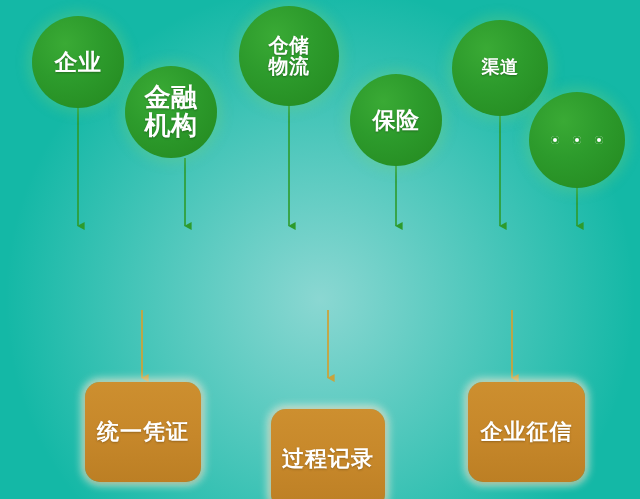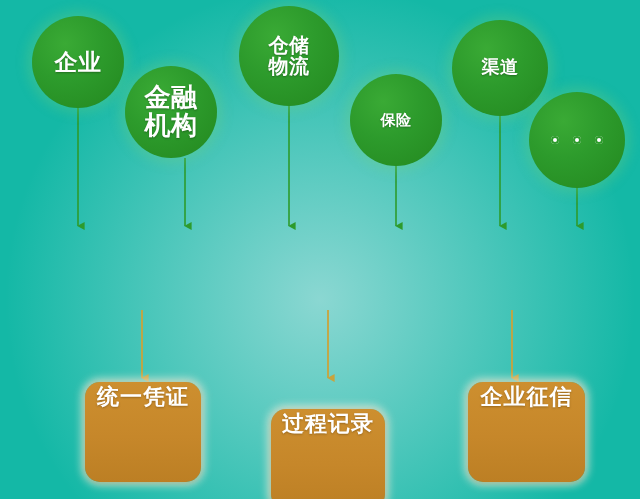--- a/index.html
+++ b/index.html
@@ -93,20 +93,21 @@
     text-shadow: 0 1px 2px rgba(0,0,0,0.28);
   }
 
   
   .out-box {
     position: absolute;
     border-radius: 15px;
     background: linear-gradient(180deg, #cd8f2f 0%, #c6872a 55%, #bc7f24 100%);
     box-shadow: 0 1px 5px rgba(150,105,30,0.35), 0 0 9px 3px rgba(246,238,220,0.8);
     display: flex;
+    align-items: center;
     justify-content: center;
   }
   .out-box .obox-label {
     color: #ffffff;
     font-size: 22px;
     font-weight: bold;
     letter-spacing: 1px;
     text-shadow: 0 1px 2px rgba(90,60,10,0.45);
     white-space: nowrap;
   }
@@ -145,21 +146,21 @@
   <div id="source-nodes">
       <div class="node-circle" style="left: 32px; top: 16px; width: 92px; height: 92px; font-size: 23px;">
         <span class="clabel"><span>企业</span></span>
       </div>
       <div class="node-circle" style="left: 125px; top: 66px; width: 92px; height: 92px; font-size: 26px;">
         <span class="clabel"><span>金融</span><br><span>机构</span></span>
       </div>
       <div class="node-circle" style="left: 239px; top: 6px; width: 100px; height: 100px; font-size: 20px;">
         <span class="clabel"><span>仓储</span><br><span>物流</span></span>
       </div>
-      <div class="node-circle" style="left: 350px; top: 74px; width: 92px; height: 92px; font-size: 15px;">
+      <div class="node-circle" style="left: 350px; top: 74px; width: 92px; height: 92px; font-size: 23px;">
         <span class="clabel"><span>保险</span></span>
       </div>
       <div class="node-circle" style="left: 452px; top: 20px; width: 96px; height: 96px; font-size: 18px;">
         <span class="clabel"><span>渠道</span></span>
       </div>
       <div class="node-circle" style="left: 529px; top: 92px; width: 96px; height: 96px; font-size: 23px;">
         <span class="ellipsis-row">
           <i></i>
           <i></i>
           <i></i>

